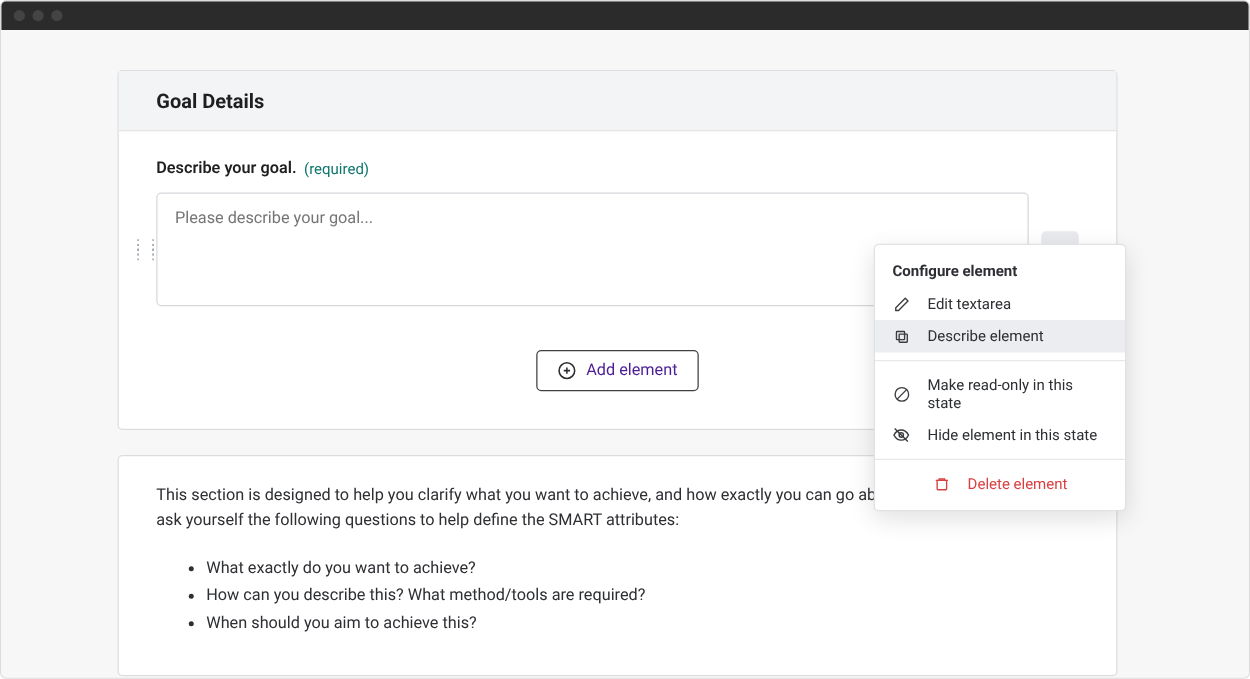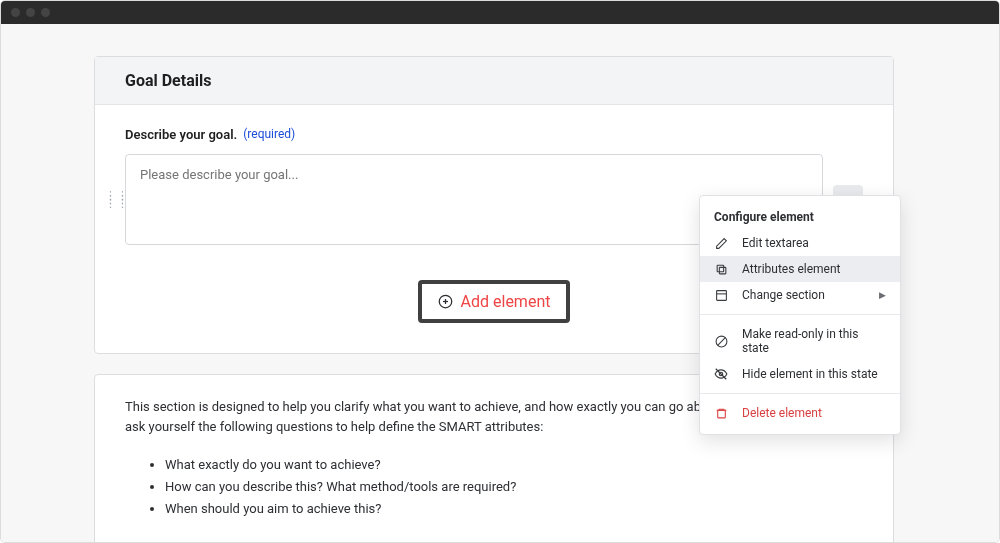--- a/index.html
+++ b/index.html
@@ -58,25 +58,25 @@
     }
     .card-body {
       padding: 22px 30px 30px 30px;
     }
     .field-label {
       font-size: 13px;
       color: #1f1f1f;
       font-weight: 600;
       margin-bottom: 12px;
       display: flex;
-      align-items: flex-start;
+      align-items: flex-end;
       gap: 6px;
     }
     .required {
-      color: #1d4ed8;
+      color: #0f766e;
       font-weight: 400;
       font-size: 12px;
     }
     .textarea-row {
       display: flex;
       align-items: center;
       gap: 10px;
       margin-left: -20px;
       margin-bottom: 35px;
     }
@@ -111,30 +111,30 @@
       color: #484a4f;
       font-weight: bold;
       letter-spacing: 1px;
       font-size: 13px;
     }
     .add-row {
       display: flex;
       justify-content: center;
     }
     .add-btn {
-      border: 4px solid #404040;
+      border: 1px solid #404040;
       background: #fff;
       padding: 8px 16px;
       border-radius: 4px;
-      font-size: 16px;
+      font-size: 13px;
       display: flex;
       align-items: center;
       gap: 8px;
       cursor: pointer;
-      color: #ef4444;
+      color: #4c1d95;
     }
     .plus-icon {
       display: inline-flex;
     }
     .section-text {
       font-size: 13px;
       color: #2d2f33;
       line-height: 1.5;
       margin-bottom: 18px;
     }
@@ -168,20 +168,21 @@
       display: flex;
       align-items: center;
       gap: 14px;
       cursor: pointer;
     }
     .dropdown-item.hover {
       background: #ecedf0;
     }
     .dropdown-item.danger {
       color: #d94040;
+      justify-content: center;
     }
     .dropdown-sep {
       border-top: 1px solid #e8e8ea;
       margin: 6px 0;
     }
     .dd-icon {
       width: 14px;
       height: 14px;
       display: inline-flex;
       align-items: center;
@@ -262,31 +263,21 @@
     </span>
     <span>Edit textarea</span>
   </div>
   <div class="dropdown-item hover">
     <span class="dd-icon">
       <svg width="13" height="13" viewBox="0 0 24 24" fill="none" stroke="#3a3c40" stroke-width="2">
           <rect x="8" y="8" width="12" height="12" rx="1"></rect>
           <rect x="4" y="4" width="12" height="12" rx="1"></rect>
         </svg>
     </span>
-    <span>Attributes element</span>
-  </div>
-  <div class="dropdown-item">
-    <span class="dd-icon">
-      <svg width="13" height="13" viewBox="0 0 24 24" fill="none" stroke="#3a3c40" stroke-width="2">
-          <rect x="3" y="3" width="18" height="18" rx="1"></rect>
-          <line x1="3" y1="9" x2="21" y2="9"></line>
-        </svg>
-    </span>
-    <span>Change section</span>
-    <span class="chev">▶</span>
+    <span>Describe element</span>
   </div>
   <div class="dropdown-sep"></div>
   <div class="dropdown-item">
     <span class="dd-icon">
       <svg width="13" height="13" viewBox="0 0 24 24" fill="none" stroke="#3a3c40" stroke-width="2">
           <circle cx="12" cy="12" r="10"></circle>
           <line x1="5" y1="19" x2="19" y2="5"></line>
         </svg>
     </span>
     <span>Make read-only in this state</span>

